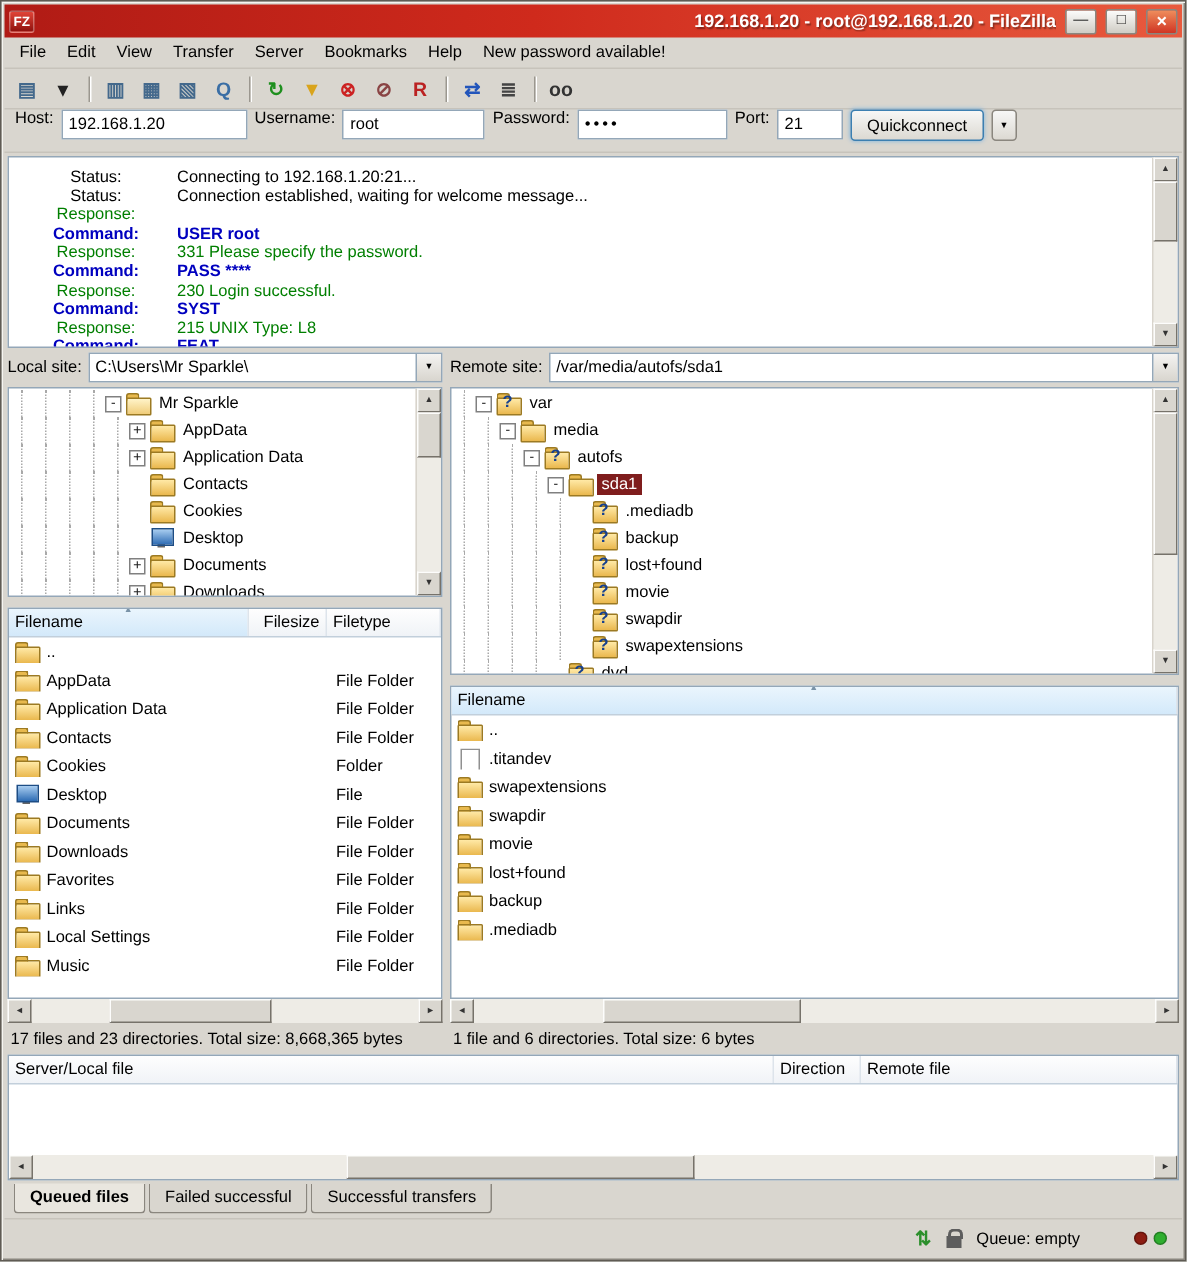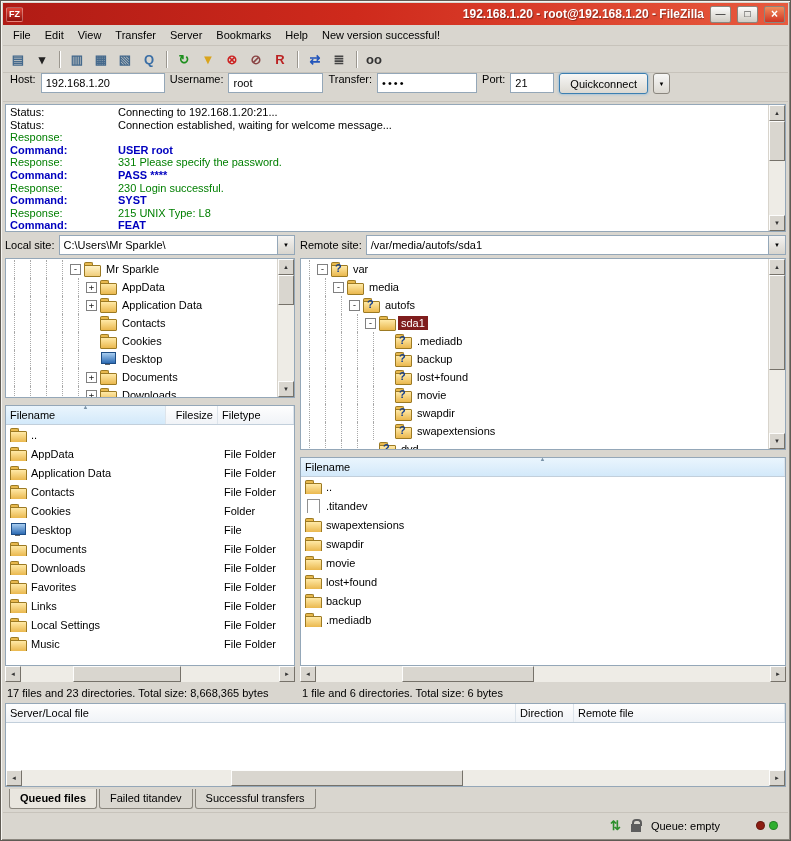--- a/index.html
+++ b/index.html
@@ -26,21 +26,21 @@
 .qinput{height:20px;border:1px solid #94a7b8;background:#fff;padding:1px 4px;font:11px "Liberation Sans",sans-serif;}
 #host-input{width:124px}
 #user-input{width:95px}
 #pass-input{width:100px;letter-spacing:2px}
 #port-input{width:44px}
 .qc-btn{height:21px;padding:0 10px;font:11px "Liberation Sans",sans-serif;background:linear-gradient(#f7f7f6,#dcd9d2);border:1px solid #3c7fb1;border-radius:3px;box-shadow:0 0 3px #7ab3e0;}
 .qc-drop{width:17px;height:21px;background:linear-gradient(#f7f7f6,#dcd9d2);border:1px solid #8a867e;border-radius:3px;display:flex;align-items:center;justify-content:center;font-size:6px;}
 
 
 .log{flex:0 0 128px;margin:2px;background:#fff;border:1px solid #94a7b8;display:flex;overflow:hidden;}
-.log-lines{flex:1;overflow:hidden;padding-top:1px;}
+.log-lines{flex:1;overflow:hidden;padding-top:7px;text-align:center;}
 .log-line{display:flex;line-height:12.6px;white-space:nowrap;}
 .log-prefix{flex:0 0 112px;padding-left:4px;}
 .log-line.status{color:#000;}
 .log-line.response{color:#007f00;}
 .log-line.command{color:#0000bf;font-weight:bold;}
 
 
 .sb-v{flex:0 0 17px;width:17px;background:#eeece6;display:flex;flex-direction:column;border-left:1px solid #d8d4cc;}
 .sb-h{flex:0 0 16px;height:16px;background:#eeece6;display:flex;}
 .sb-btn{flex:0 0 16px;width:16px;height:16px;background:#d9d6cf;border:1px solid;border-color:#fdfdfc #76726a #76726a #fdfdfc;display:flex;align-items:center;justify-content:center;font-size:6px;color:#333;}
@@ -142,21 +142,21 @@
   </div>
 
   <div class="menubar" id="menu-items">
       <span class="menu-item">File</span>
       <span class="menu-item">Edit</span>
       <span class="menu-item">View</span>
       <span class="menu-item">Transfer</span>
       <span class="menu-item">Server</span>
       <span class="menu-item">Bookmarks</span>
       <span class="menu-item">Help</span>
-      <span class="menu-item">New version successful!</span>
+      <span class="menu-item">New password available!</span>
     </div>
 
   <div class="toolbar" id="toolbar-buttons">
       <span class="toolbtn" style="color: rgb(68, 105, 140);">▤</span>
       <span class="toolbtn" style="color: rgb(34, 34, 34);">▾</span>
       <span class="toolsep"></span>
       <span class="toolbtn" style="color: rgb(68, 105, 140);">▥</span>
       <span class="toolbtn" style="color: rgb(68, 105, 140);">▦</span>
       <span class="toolbtn" style="color: rgb(68, 105, 140);">▧</span>
       <span class="toolbtn" style="color: rgb(58, 110, 165);">Q</span>
@@ -171,21 +171,21 @@
       <span class="toolbtn" style="color: rgb(68, 68, 68);">≣</span>
       <span class="toolsep"></span>
       <span class="toolbtn" style="color: rgb(51, 51, 51);">oo</span>
     </div>
 
   <div class="quickbar">
     <span>Host:</span>
     <input class="qinput" id="host-input" value="192.168.1.20" style="">
     <span>Username:</span>
     <input class="qinput" id="user-input" value="root" style="">
-    <span>Transfer:</span>
+    <span>Password:</span>
     <input class="qinput" id="pass-input" value="••••" style="">
     <span>Port:</span>
     <input class="qinput" id="port-input" value="21" style="">
     <button class="qc-btn">Quickconnect</button>
     <span class="qc-drop">▼</span>
   </div>
 
   <div class="log">
     <div class="log-lines" id="log-lines">
         <div class="log-line status">
@@ -680,21 +680,21 @@
       <span class="sb-btn">◄</span>
       <span class="sb-track">
           <span class="sb-thumb" style="left:28%;width:31%;"></span>
         </span>
       <span class="sb-btn">►</span>
     </div>
   </div>
 
   <div class="tabs" id="tabs">
       <span class="tab active">Queued files</span>
-      <span class="tab">Failed titandev</span>
+      <span class="tab">Failed successful</span>
       <span class="tab">Successful transfers</span>
     </div>
 
   <div class="statusbar">
     <span class="status-icon green">⇅</span>
     <span class="lock"></span>
     <span>Queue: empty</span>
     <span class="leds">
       <span class="led red"></span>
       <span class="led green"></span>

